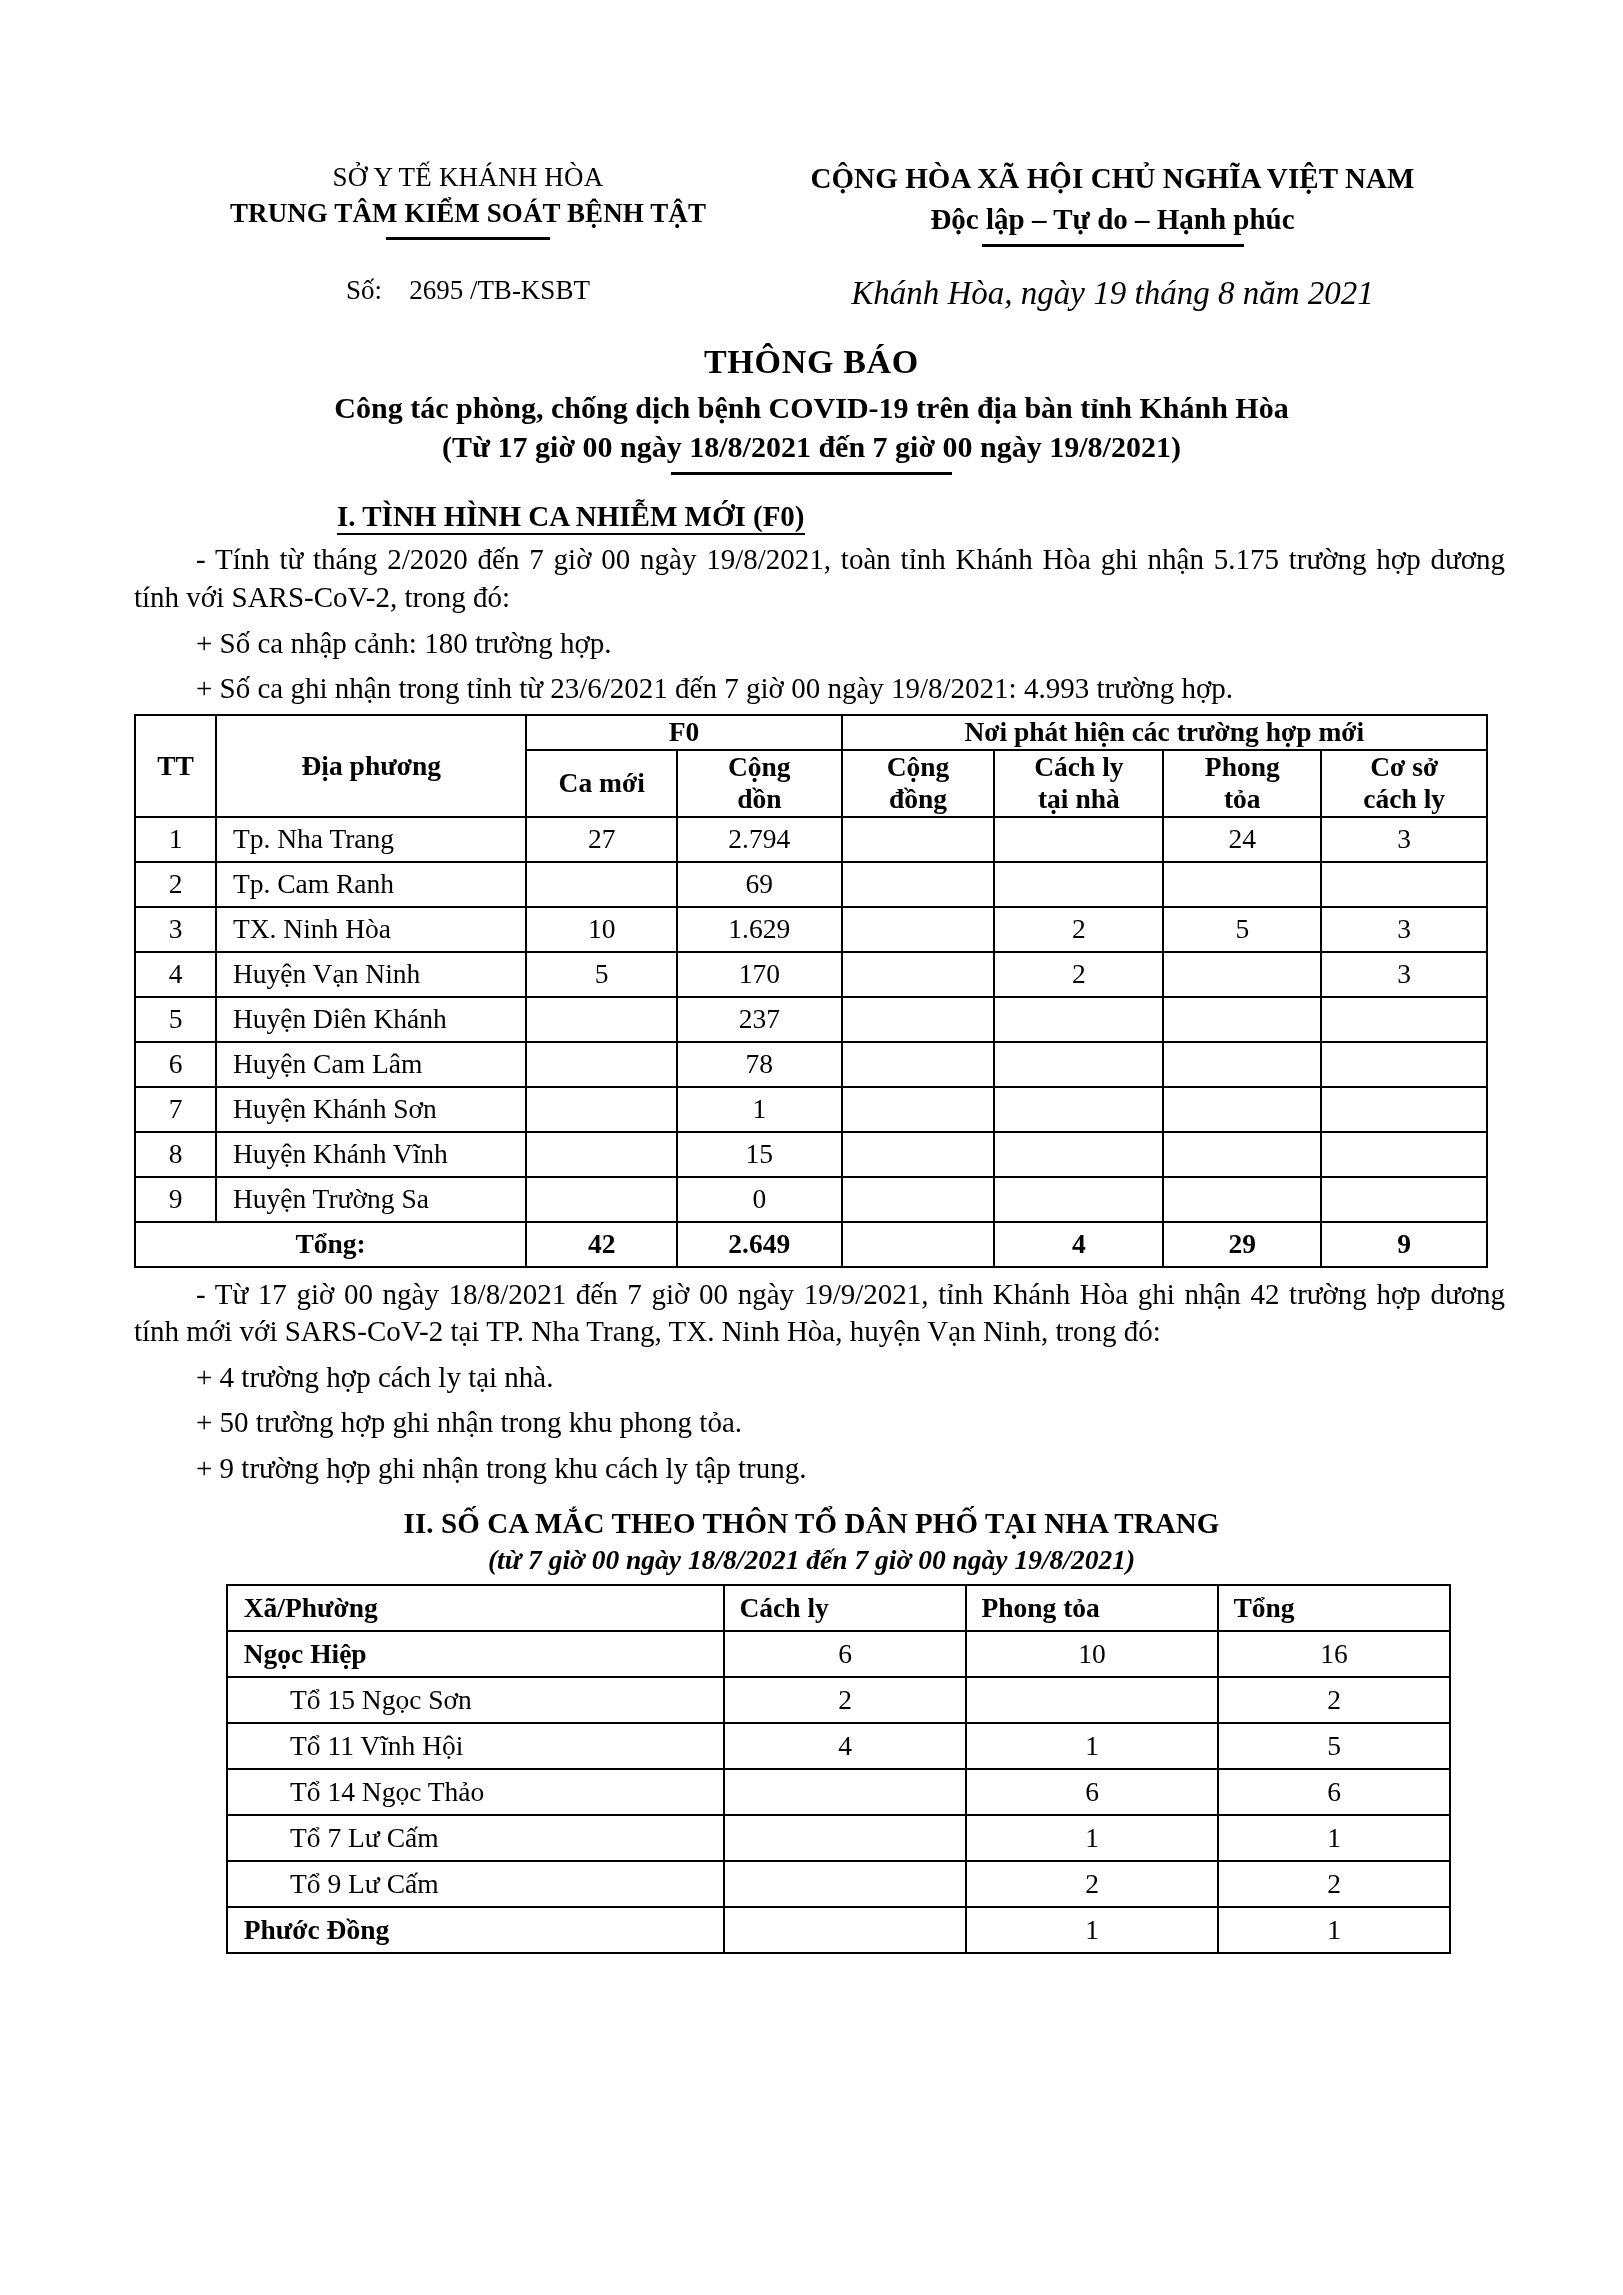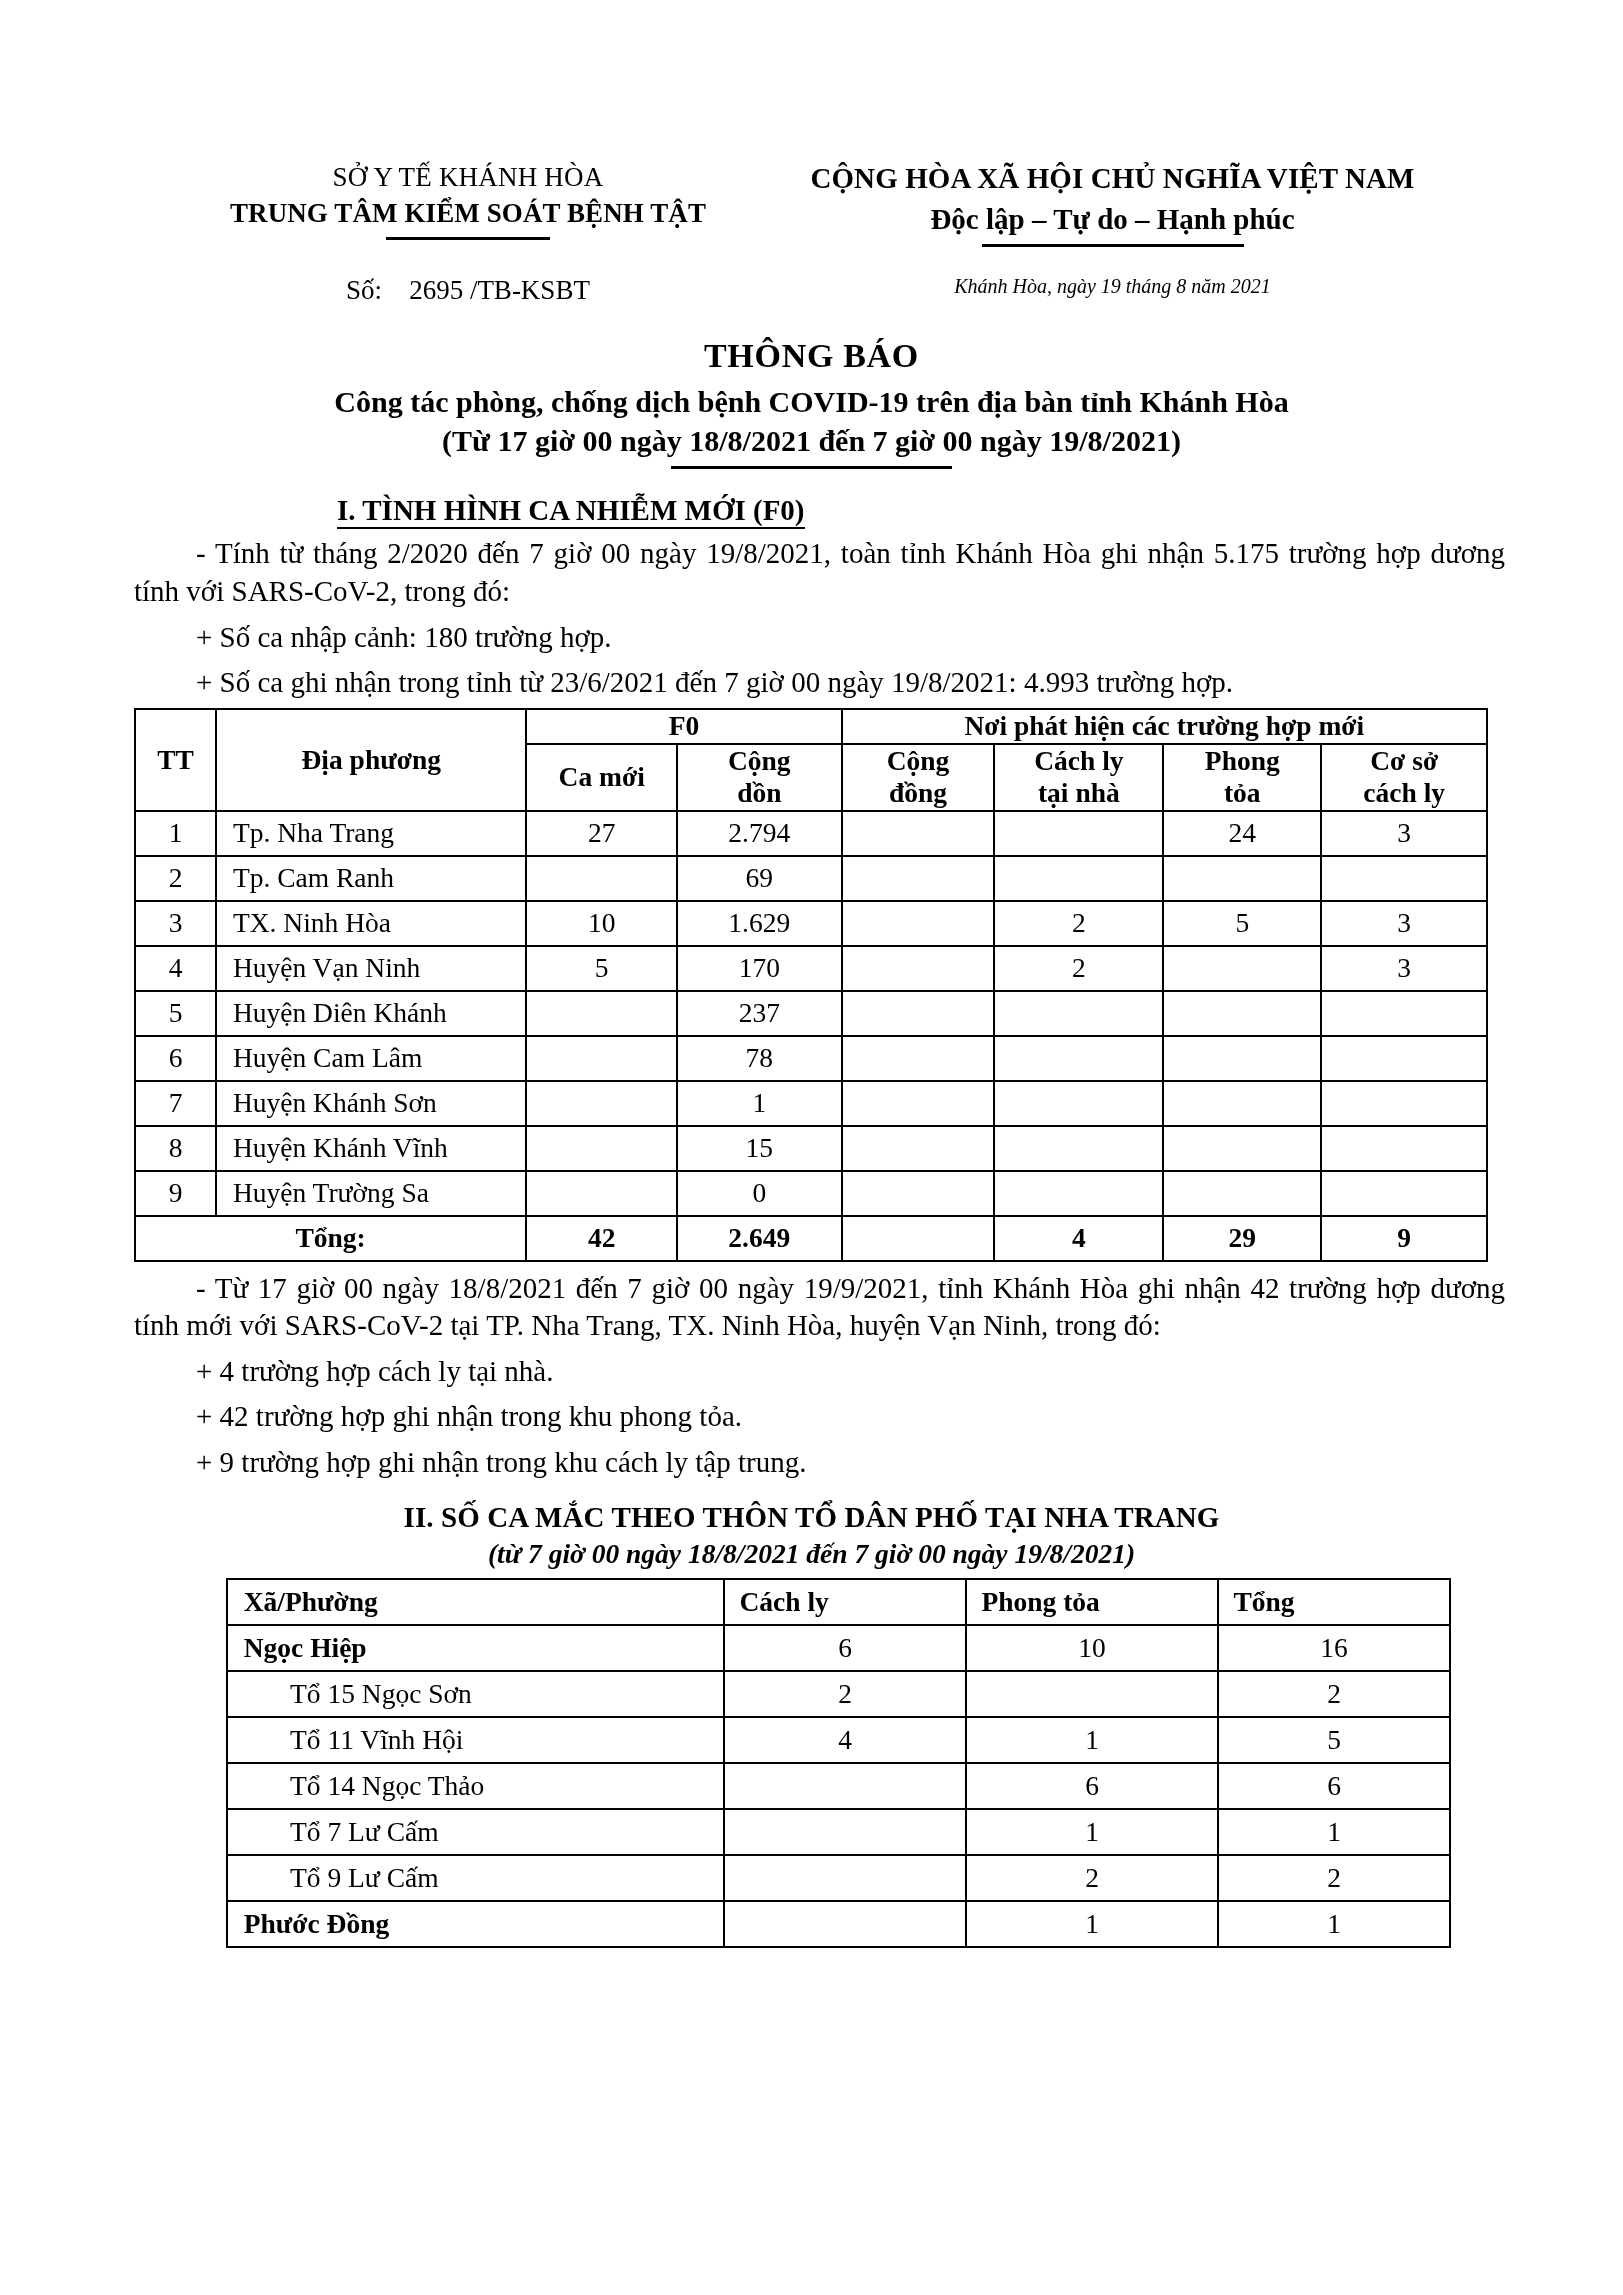--- a/index.html
+++ b/index.html
@@ -25,21 +25,21 @@
   .mast-line-2 { font-size:27px; font-weight:bold; margin-top:5.2px; letter-spacing:0.1px; }
   .mast-rule { height:3.3px; background:#000; margin:7.9px auto 0 auto; }
   .rule-left { width:164px; }
   .rule-right { width:262px; }
 
   .mast-r1 { font-size:29px; font-weight:bold; letter-spacing:0.1px; }
   .mast-r2 { font-size:29px; font-weight:bold; margin-top:7.9px; }
 
   .soline { display:flex; padding-left:216px; padding-right:118px; margin-top:27.5px; }
   .so-left { width:504px; text-align:center; font-size:27px; }
-  .so-right { flex:1; text-align:center; font-size:20px; font-style:italic; }
+  .so-right { flex:1; text-align:center; font-size:33px; font-style:italic; }
   .so-num { letter-spacing:0px; }
 
   
   .titleblock { text-align:center; margin-top:31px; }
   .t-thongbao { font-size:34px; font-weight:bold; letter-spacing:0.7px; }
   .t-sub1 { font-size:30px; font-weight:bold; margin-top:10.5px; }
   .t-sub2 { font-size:30px; font-weight:bold; margin-top:5.2px; }
   .t-rule { width:281px; height:3.3px; background:#000; margin:7.9px auto 0 auto; }
 
   
@@ -261,21 +261,21 @@
           <td>4</td>
           <td>29</td>
           <td>9</td>
         </tr>
       </tbody>
   </table>
 
   <div class="body">
     <div class="p just">- Từ 17 giờ 00 ngày 18/8/2021 đến 7 giờ 00 ngày 19/9/2021, tỉnh Khánh Hòa ghi nhận 42 trường hợp dương tính mới với SARS-CoV-2 tại TP. Nha Trang, TX. Ninh Hòa, huyện Vạn Ninh, trong đó:</div>
     <div class="p ind">+ 4 trường hợp cách ly tại nhà.</div>
-    <div class="p ind">+ 42 trường hợp ghi nhận trong khu phong tỏa.</div>
+    <div class="p ind">+ 50 trường hợp ghi nhận trong khu phong tỏa.</div>
     <div class="p ind">+ 9 trường hợp ghi nhận trong khu cách ly tập trung.</div>
   </div>
 
   <div>
     <div class="sec2-h">II. SỐ CA MẮC THEO THÔN TỔ DÂN PHỐ TẠI NHA TRANG</div>
     <div class="sec2-sub">(từ 7 giờ 00 ngày 18/8/2021 đến 7 giờ 00 ngày 19/8/2021)</div>
   </div>
 
   <table class="tbl2">
     <colgroup>

